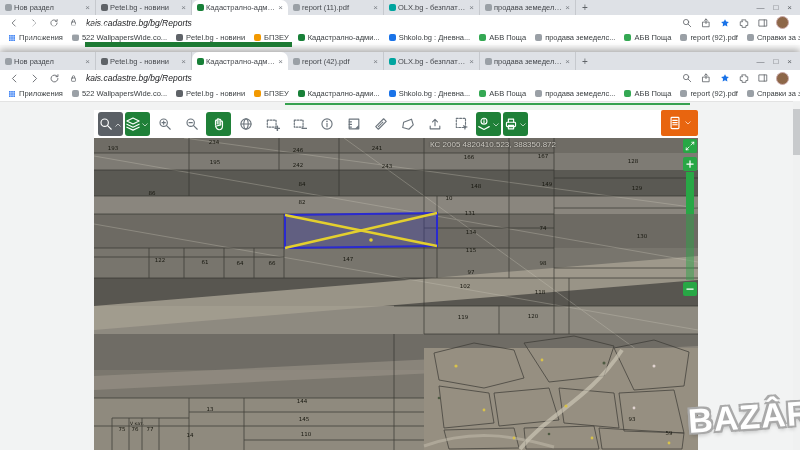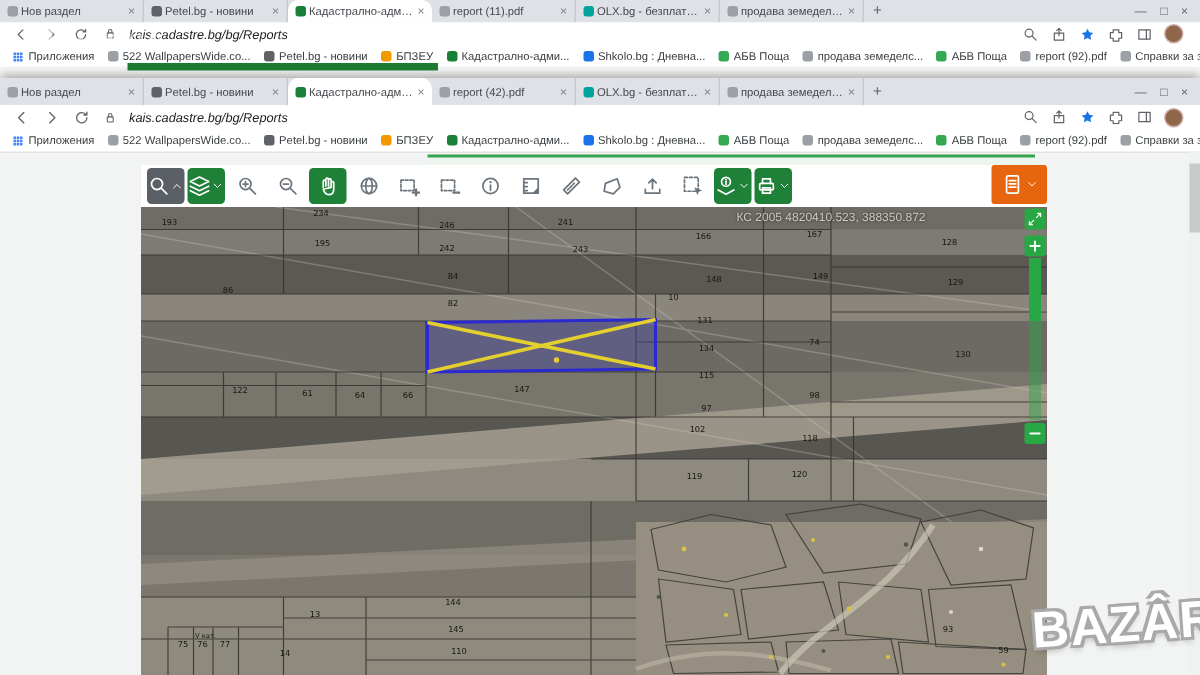--- a/index.html
+++ b/index.html
@@ -31,21 +31,21 @@
   .tb{height:24px;min-width:25px;background:#fff;color:#6c757d;display:flex;align-items:center;justify-content:center;
       border-radius:3px;margin-right:2px;gap:1px;}
   .tb svg{width:14px;height:14px;}
   .tb .caret svg{width:8px;height:8px;}
   .tb.green{background:#1f8038;color:#fff;}
   .tb.dark{background:#5b6066;color:#fff;}
   
   .mapbtn{background:#28a745;color:#fff;display:flex;align-items:center;justify-content:center;border-radius:2px;z-index:7;}
   .mapbtn svg{width:10px;height:10px;}
   
-  #coords{color:#ccc9c1;font-size:8px;text-align:center;text-shadow:0 0 2px rgba(20,20,20,.8);z-index:6;}
+  #coords{color:#ccc9c1;font-size:8px;text-align:left;text-shadow:0 0 2px rgba(20,20,20,.8);z-index:6;}
   #seller-watermark{color:rgba(255,255,255,.55);font-size:21px;font-weight:bold;letter-spacing:1px;z-index:30;}
   #site-logo{color:#fff;font-size:34px;font-weight:bold;letter-spacing:1px;transform:rotate(-4deg);z-index:30;
     text-shadow:-2px -2px 0 #a9a9a9,2px -2px 0 #a9a9a9,-2px 2px 0 #a9a9a9,2px 2px 0 #a9a9a9,0 3px 4px rgba(0,0,0,.25);}
   #greenbar-back{background:#1d7a33;z-index:1;}
   #panel-topline{background:#edf6ee;border-top:2px solid #36a24f;box-sizing:border-box;z-index:5;}
   #scrollbar{background:#f0f1f1;z-index:8;}
   #scroll-thumb{background:#c8cacc;}
   text{font-family:"DejaVu Sans",sans-serif;}
 </style>
 </head>

